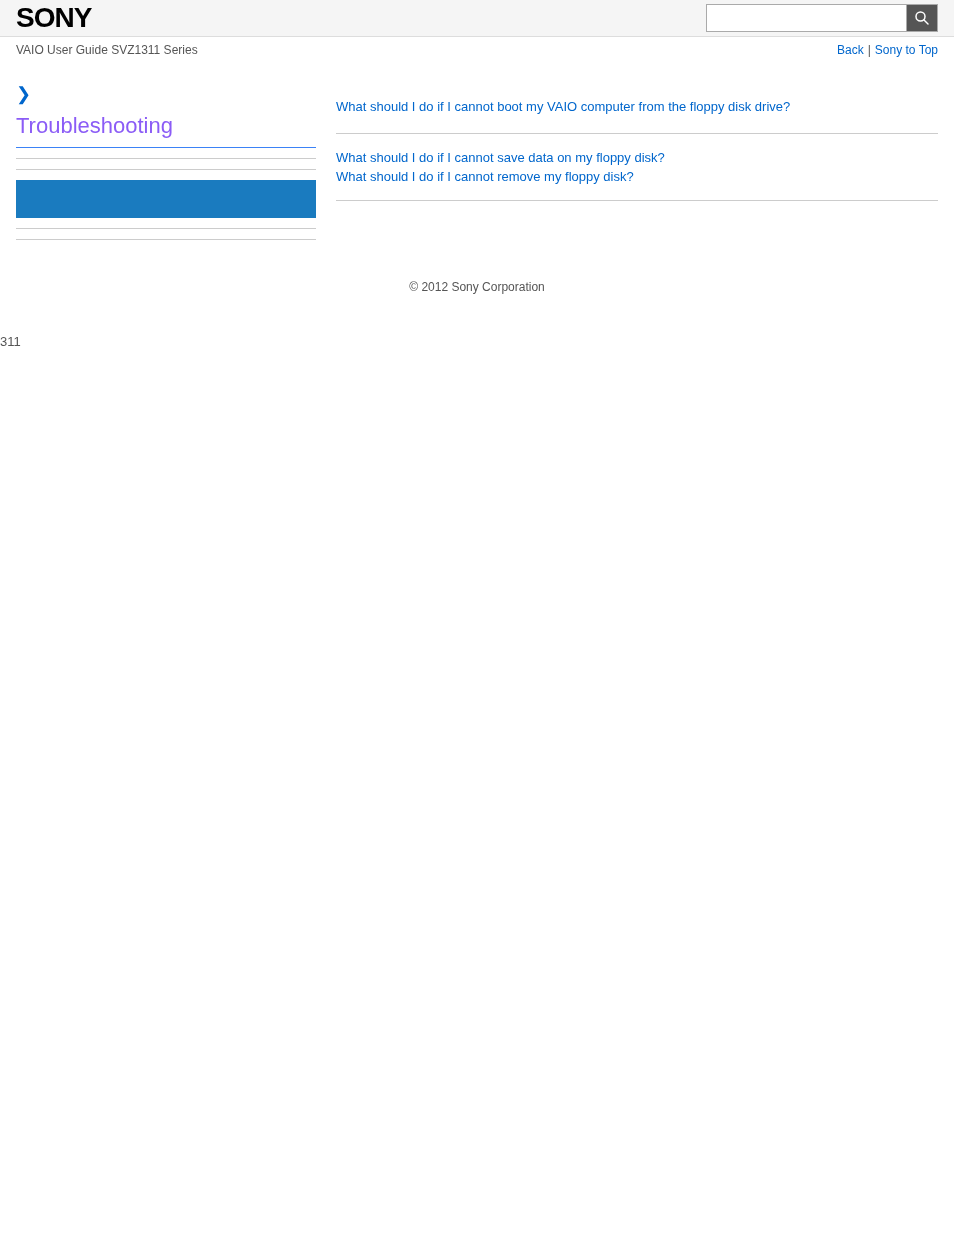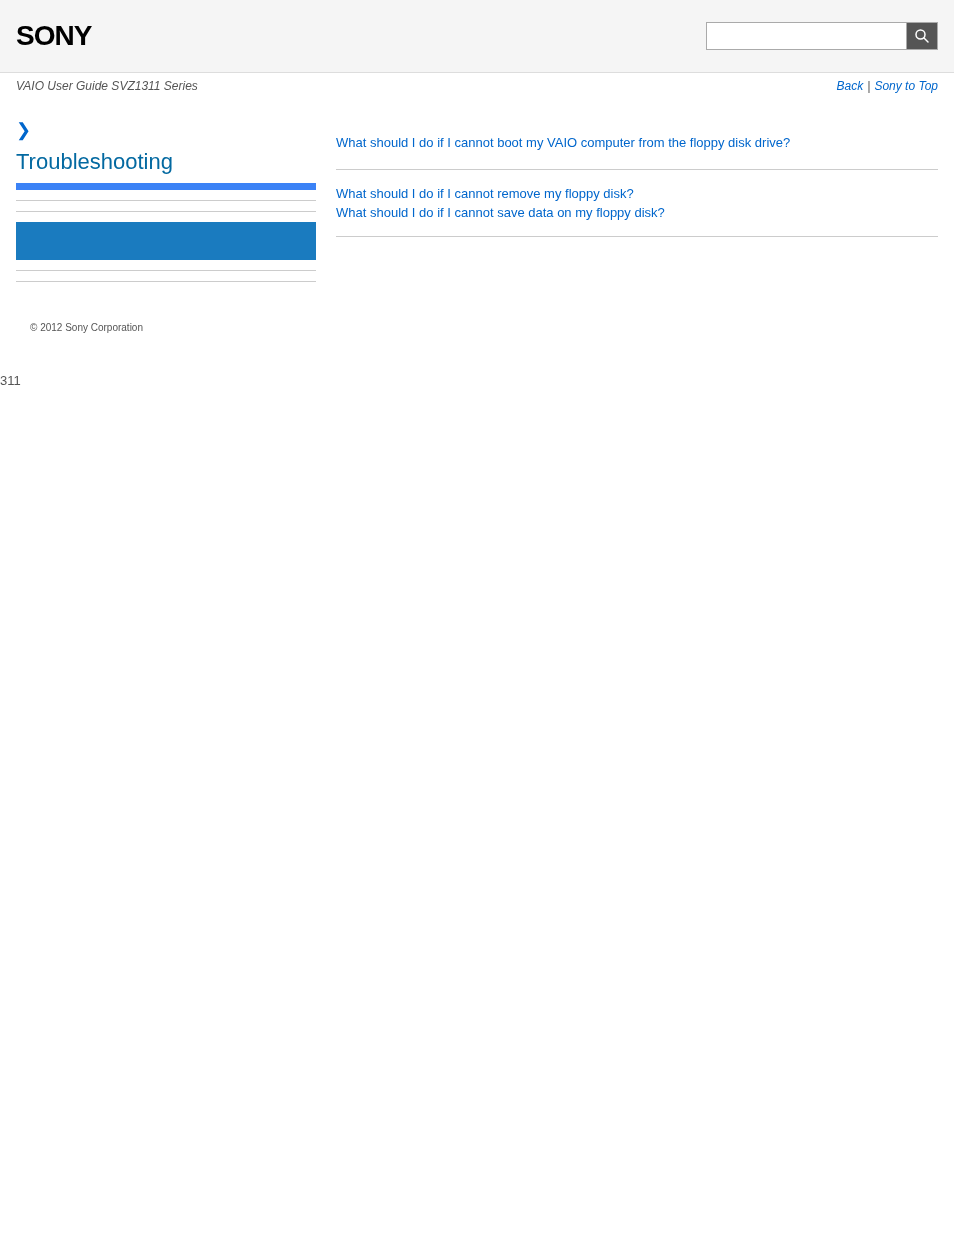--- a/index.html
+++ b/index.html
@@ -15,21 +15,21 @@
       background: #fff;
       width: 954px;
       min-height: 1235px;
     }
 
     
     .header {
       display: flex;
       align-items: center;
       justify-content: space-between;
-      padding: 20px 16px;
+      padding: 2px 16px;
       border-bottom: 1px solid #ddd;
       background: #f5f5f5;
     }
 
     .sony-logo {
       font-size: 28px;
       font-weight: 900;
       letter-spacing: -1px;
       color: #000;
       font-family: 'Arial Black', Arial, sans-serif;
@@ -68,21 +68,20 @@
     }
 
     
     .nav-bar {
       display: flex;
       justify-content: space-between;
       align-items: center;
       padding: 6px 16px;
       font-size: 12px;
       color: #555;
-      font-style: italic;
     }
 
     .nav-bar-title {
       color: #555;
     }
 
     .nav-bar-links {
       display: flex;
       align-items: center;
       gap: 4px;
@@ -116,23 +115,23 @@
       font-size: 18px;
       color: #0066cc;
       margin-bottom: 8px;
       margin-top: 10px;
       display: block;
     }
 
     .sidebar-section-title {
       font-size: 22px;
       font-weight: normal;
-      color: #0369a1;
+      color: #8b5cf6;
       padding-bottom: 8px;
-      border-bottom: 7px solid #3b82f6;
+      border-bottom: 1px solid #3b82f6;
       margin-bottom: 10px;
     }
 
     .sidebar-divider {
       border: none;
       border-top: 1px solid #ccc;
       margin: 10px 0;
     }
 
     .sidebar-highlight-box {
@@ -184,23 +183,24 @@
 
     .content-link-secondary {
       color: #0066cc;
       text-decoration: none;
       font-size: 13px;
       cursor: pointer;
     }
 
     
     .footer {
-      padding: 20px 30px;
-      font-size: 10px;
-      color: #555;
+      padding: 20px 20px;
+      font-size: 12px;
+      color: #555;
+      text-align: center;
     }
 
     
     .page-number {
       text-align: left;
       font-size: 13px;
       color: #555;
       padding: 20px 0;
     }
   </style>
@@ -240,22 +240,22 @@
     <hr class="sidebar-divider-2">
     <hr class="sidebar-divider-3">
   </div>
 
   <div class="content">
     <a class="content-link-primary">What should I do if I cannot boot my VAIO computer from the floppy disk drive?</a>
 
     <hr class="content-divider">
 
     <div class="content-links-group">
+      <a class="content-link-secondary">What should I do if I cannot save data on my floppy disk?</a>
       <a class="content-link-secondary">What should I do if I cannot remove my floppy disk?</a>
-      <a class="content-link-secondary">What should I do if I cannot save data on my floppy disk?</a>
     </div>
 
     <hr class="content-divider">
   </div>
 
 </div>
 
 <div class="footer">
   <span>© 2012 Sony Corporation</span>
 </div>

